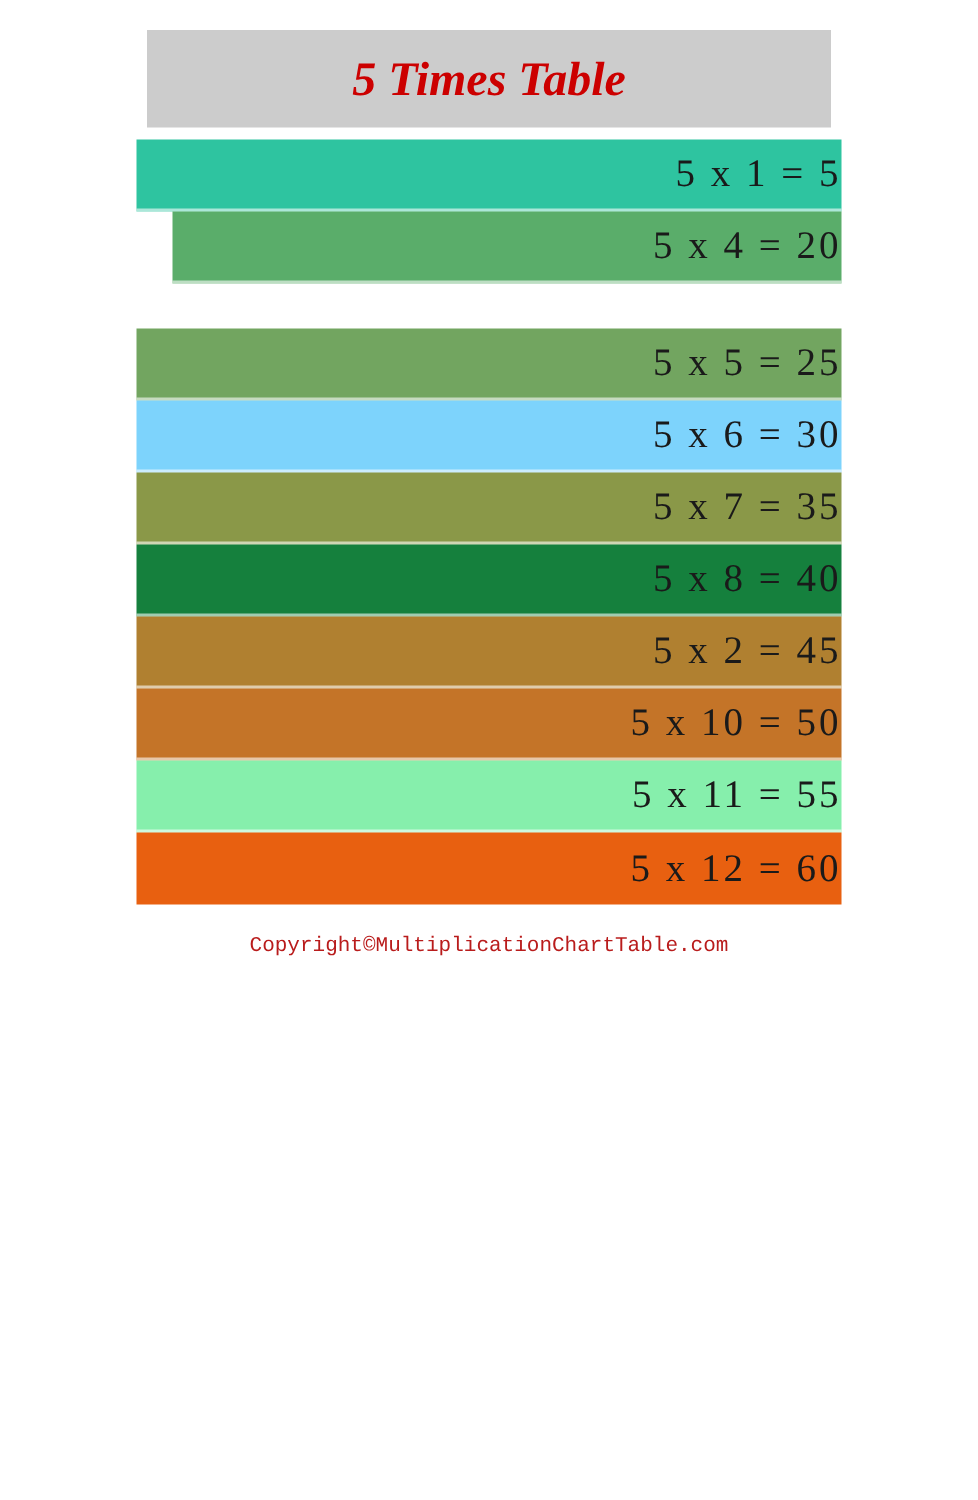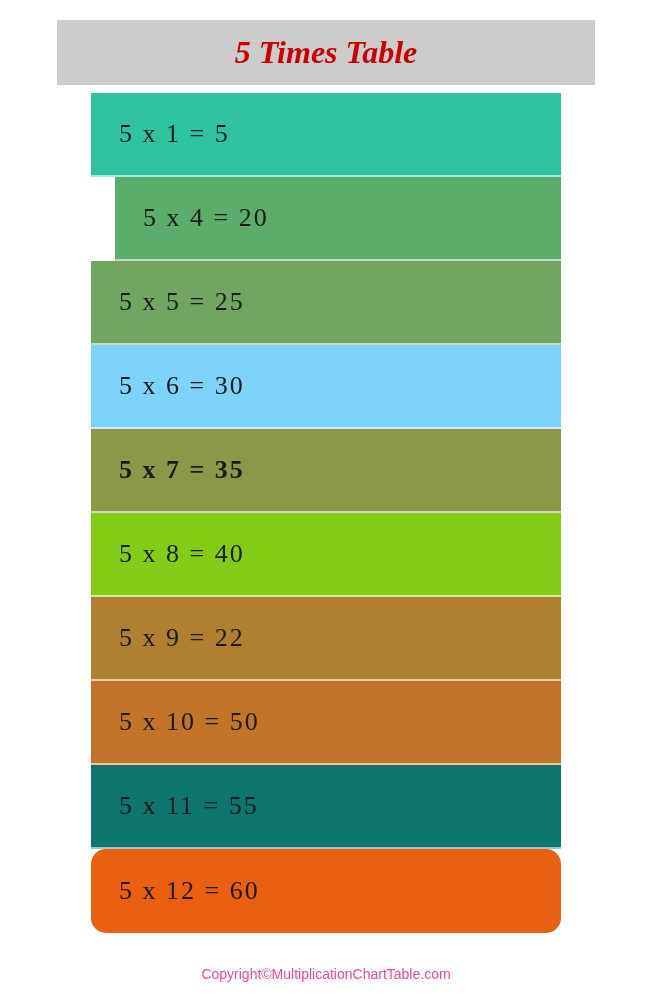--- a/index.html
+++ b/index.html
@@ -10,21 +10,21 @@
       background: #ffffff;
       font-family: Georgia, 'Times New Roman', serif;
       display: flex;
       flex-direction: column;
       align-items: center;
       justify-content: flex-start;
       padding: 20px 0 10px 0;
     }
 
     .title-bar {
-      width: 538px;
+      width: 456px;
       background: #cccccc;
       text-align: center;
       padding: 14px 20px;
       margin-bottom: 8px;
     }
 
     .title-bar h1 {
       color: #cc0000;
       font-size: 32px;
       font-weight: bold;
@@ -34,77 +34,76 @@
 
     .table-container {
       width: 470px;
       display: flex;
       flex-direction: column;
     }
 
     .table-row {
       display: flex;
       align-items: center;
-      justify-content: flex-start;
-      height: 84px;
+      justify-content: flex-end;
+      height: 48px;
       border-bottom: 2px solid rgba(255,255,255,0.6);
-      padding-left: 28px;
     }
 
     .table-row:last-child {
       border-bottom: none;
     }
 
     .row-text {
       font-size: 26px;
       color: #1a1a1a;
       font-family: Georgia, serif;
       letter-spacing: 2px;
     }
 
     .footer {
-      margin-top: 33px;
+      margin-top: 20px;
       font-size: 14px;
-      color: #ec4899;
-      font-family: Liberation Sans, sans-serif;
+      color: #b91c1c;
+      font-family: Liberation Mono, monospace;
     }
   </style>
 </head>
 <body>
 
 <div class="title-bar">
   <h1>5 Times Table</h1>
 </div>
 
 <div class="table-container" id="table-container">
 <div class="table-row" style="background-color: rgb(46, 196, 160);">
       <span class="row-text">5  x  1 =  5</span>
     </div>
     <div class="table-row" style="background-color: rgb(90, 173, 106); margin-left: 24px;">
       <span class="row-text">5  x  4 = 20</span>
     </div>
-    <div class="table-row" style="background-color: rgb(114, 165, 96);">
+    <div class="table-row" style="background-color: rgb(114, 165, 96); margin-top: 30px;">
       <span class="row-text">5  x  5 = 25</span>
     </div>
     <div class="table-row" style="background-color: #7dd3fc;">
       <span class="row-text">5  x  6 = 30</span>
     </div>
-    <div class="table-row" style="background-color: rgb(138, 152, 72); font-weight: bold;">
+    <div class="table-row" style="background-color: rgb(138, 152, 72);">
       <span class="row-text">5  x  7 = 35</span>
     </div>
-    <div class="table-row" style="background-color: #84cc16;">
+    <div class="table-row" style="background-color: #15803d;">
       <span class="row-text">5  x  8 =  40</span>
     </div>
     <div class="table-row" style="background-color: rgb(176, 128, 48);">
-      <span class="row-text">5  x  9 =  22</span>
+      <span class="row-text">5  x  2 =  45</span>
     </div>
     <div class="table-row" style="background-color: rgb(196, 116, 40);">
       <span class="row-text">5  x  10 = 50</span>
     </div>
-    <div class="table-row" style="background-color: #0f766e;">
+    <div class="table-row" style="background-color: #86efac;">
       <span class="row-text">5  x  11 = 55</span>
     </div>
-    <div class="table-row" style="background-color: rgb(232, 96, 16); border-radius: 15px;">
+    <div class="table-row" style="background-color: rgb(232, 96, 16);">
       <span class="row-text">5  x  12 = 60</span>
     </div>
   </div>
 
 <div class="footer">Copyright©MultiplicationChartTable.com</div>
 
 </body></html>

